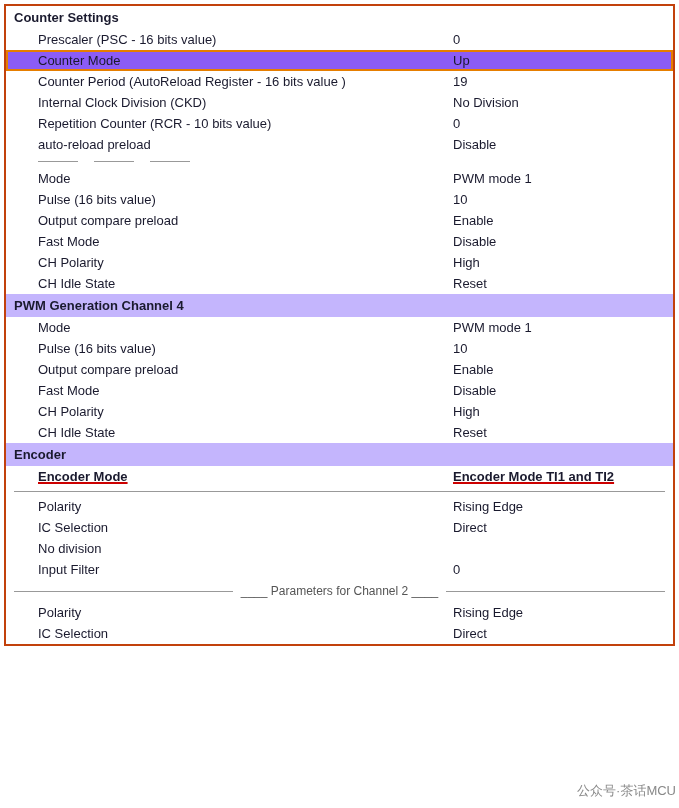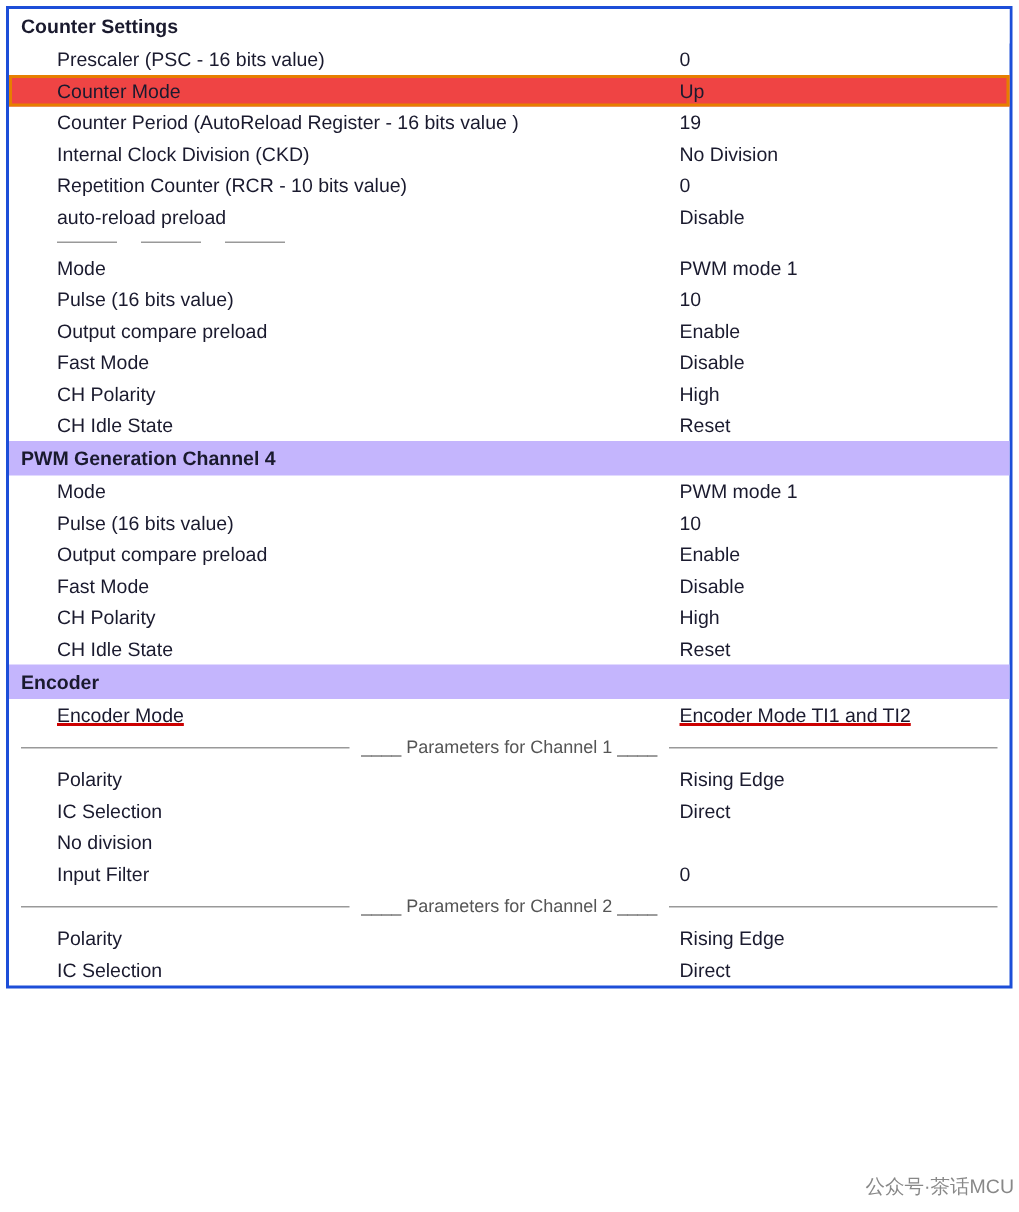--- a/index.html
+++ b/index.html
@@ -5,40 +5,40 @@
     * { margin: 0; padding: 0; box-sizing: border-box; }
     body {
       font-family: Arial, sans-serif;
       font-size: 13px;
       background: #fff;
       color: #1a1a2e;
       width: 679px;
       min-height: 808px;
     }
     .outer-border {
-      border: 2px solid #1d4ed8;
+      border: 2px solid #c2410c;
       margin: 4px;
       padding: 0;
       position: relative;
     }
     .section-header {
       font-weight: bold;
       font-size: 13px;
       padding: 4px 8px;
       background: #fff;
       color: #1a1a2e;
     }
     .row {
       display: flex;
       align-items: center;
       padding: 3px 20px 3px 32px;
       border-bottom: none;
     }
     .row.highlighted-orange {
-      background: #ef4444;
+      background: #8b5cf6;
       outline: 2px solid #e67e00;
       outline-offset: -2px;
       position: relative;
       z-index: 1;
     }
     .row-label {
       flex: 1;
       color: #1a1a2e;
     }
     .row-value {
@@ -66,20 +66,21 @@
       background: #999;
     }
     .channel-text {
       padding: 0 8px;
     }
     
     .underline-red {
       text-decoration: underline;
       text-decoration-color: #cc0000;
       text-decoration-thickness: 2px;
+      font-weight: bold;
     }
   </style>
 </head>
 <body>
 
 <div class="outer-border">
 
   <div class="section-header">Counter Settings</div>
 
   <div class="row">
@@ -173,21 +174,20 @@
 
   <div class="sub-section-header">Encoder</div>
 
   <div class="row">
     <span class="row-label underline-red">Encoder Mode</span>
     <span class="row-value underline-red">Encoder Mode TI1 and TI2</span>
   </div>
 
   <div class="channel-header">
     <span class="channel-line"></span>
-    <span class="channel-text">____ Parameters for Channel 1 ____</span>
     <span class="channel-line"></span>
   </div>
 
   <div class="row">
     <span class="row-label">Polarity</span>
     <span class="row-value">Rising Edge</span>
   </div>
   <div class="row">
     <span class="row-label">IC Selection</span>
     <span class="row-value">Direct</span>

